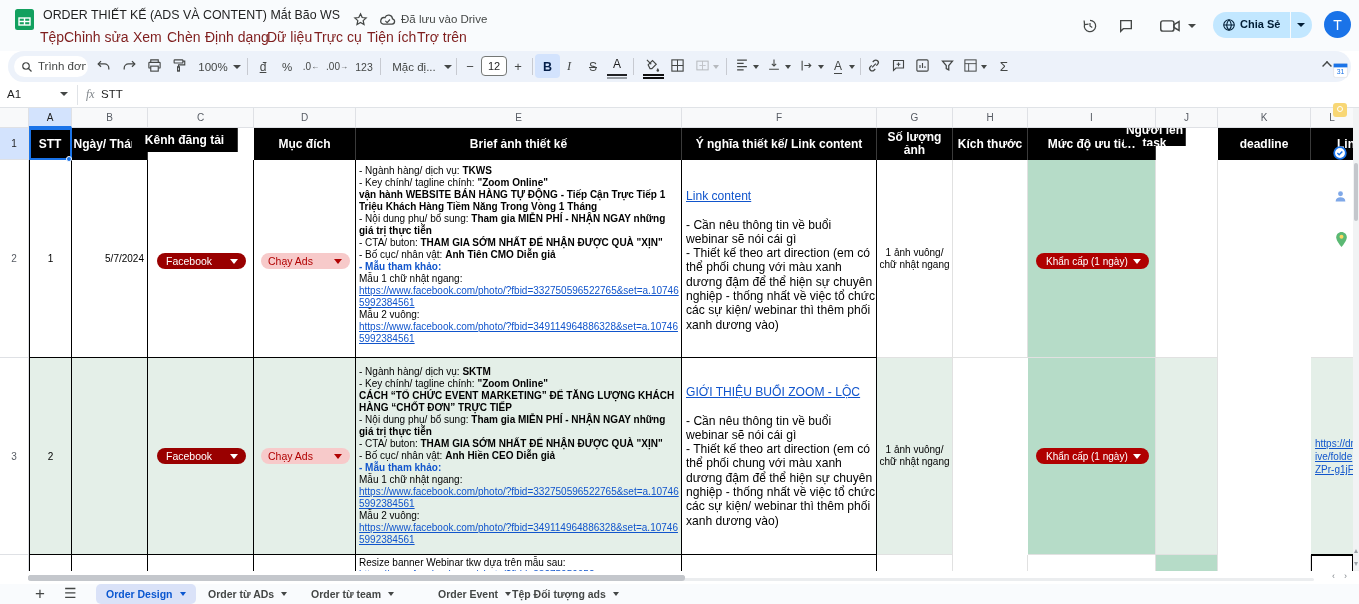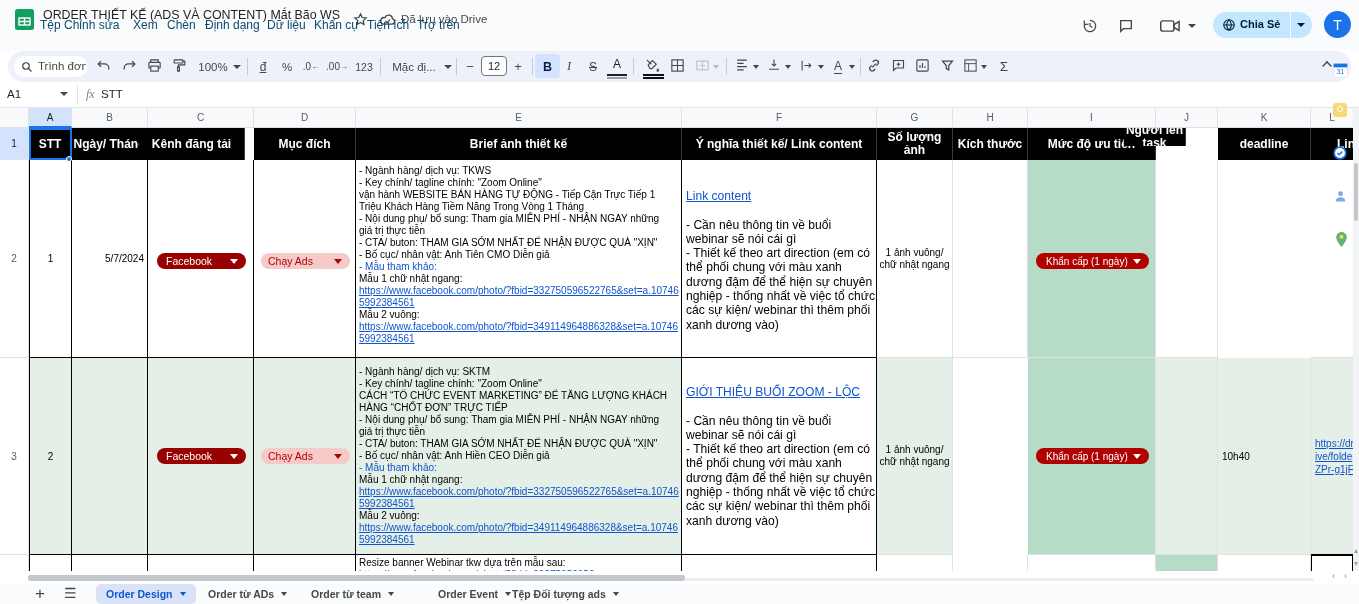--- a/index.html
+++ b/index.html
@@ -1,24 +1,24 @@
 <!DOCTYPE html>
 <html><head><meta charset="utf-8">
 <style>
 *{margin:0;padding:0;box-sizing:border-box}
 html,body{width:1359px;height:604px;overflow:hidden;font-family:"Liberation Sans",sans-serif;background:#fff;position:relative}
 .abs{position:absolute}
 .cell{position:absolute;box-sizing:border-box;overflow:hidden}
-b{font-weight:normal}
-.bl{color:#1155cc;font-weight:normal}
+b{font-weight:bold}
+.bl{color:#1155cc;font-weight:bold}
 a.lk{color:#1155cc;text-decoration:underline}
 
 #topbar{position:absolute;left:0;top:0;width:1359px;height:51px;background:#f9fbfd}
 #title{position:absolute;left:43px;top:8px;font-size:12.4px;color:#1f1f1f;white-space:nowrap}
-.menu{position:absolute;top:18px;font-size:12px;color:#0c4a6e}
+.menu{position:absolute;top:29px;font-size:14px;color:#7f1d1d}
 
 #toolbar{position:absolute;left:8px;top:51px;width:1343px;height:31px;background:#edf2fa;border-radius:16px}
 .ti{position:absolute;top:51px;height:31px;display:flex;align-items:center;justify-content:center;color:#444746}
 .tdiv{position:absolute;top:58px;width:1px;height:17px;background:#c7cad1}
 
 #fbar{position:absolute;left:0;top:82px;width:1359px;height:26px;background:#fff;border-bottom:1px solid #e0e3e7}
 
 #grid{position:absolute;left:0;top:108px;width:1359px;height:463px;background:#fff}
 .colh{position:absolute;top:0;height:20px;background:#f8f9fa;border-right:1px solid #dfe1e5;border-bottom:1px solid #dfe1e5;font-size:10px;color:#575c64;display:flex;align-items:center;justify-content:center}
 .rowh{position:absolute;left:0;width:29px;background:#fff;border-right:1px solid #dfe1e5;border-bottom:1px solid #dfe1e5;font-size:10px;color:#575c64;display:flex;align-items:center;justify-content:center}
@@ -50,21 +50,21 @@
     <path d="M9 10.5l2.5 2.5 4-4.5" stroke-width="1.6"></path>
   </svg>
 <div class="abs" style="left:401px;top:13px;font-size:11.5px;color:#444746">Đã lưu vào Drive</div>
 
 <div class="menu" style="left:40px">Tệp</div>
 <div class="menu" style="left:64px">Chỉnh sửa</div>
 <div class="menu" style="left:133px">Xem</div>
 <div class="menu" style="left:167px">Chèn</div>
 <div class="menu" style="left:205px">Định dạng</div>
 <div class="menu" style="left:267px">Dữ liệu</div>
-<div class="menu" style="left:314px">Khẩn cụ</div>
+<div class="menu" style="left:314px">Trực cụ</div>
 <div class="menu" style="left:367px">Tiện ích</div>
 <div class="menu" style="left:417px">Trợ trên</div>
 
 <svg class="abs" style="left:1082px;top:18px" width="16" height="16" viewBox="0 0 24 24" fill="none" stroke="#444746" stroke-width="1.9">
     <path d="M12 3.5a8.5 8.5 0 1 1-8.2 6.2"></path>
     <path d="M3.2 3.8l.6 6 6-.6" fill="none"></path>
     <path d="M12 7.5V12l3.4 2.2" stroke-width="1.8"></path>
   </svg>
 <svg class="abs" style="left:1118px;top:18px" width="16" height="16" viewBox="0 0 24 24" fill="none" stroke="#444746" stroke-width="2">
     <path d="M4 4h16v12H8l-4 4z"></path>
@@ -222,21 +222,21 @@
   <div class="colh" style="left:1218px;width:93px">K</div>
   <div class="colh" style="left:1311px;width:42px;border-right:none">L</div>
 
   <div class="rowh" style="top:20px;height:32px;background:#d3e3fd;color:#1f1f1f">1</div>
   <div class="rowh" style="top:52px;height:198px">2</div>
   <div class="rowh" style="top:250px;height:197px">3</div>
   <div class="rowh" style="top:447px;height:16px;border-bottom:none"></div>
 
   <div class="cell hd" style="left:29px;top:20px;width:43px;height:32px">STT</div>
   <div class="cell hd" style="left:72px;top:20px;width:76px;height:32px">Ngày/ Tháng</div>
-  <div class="cell hd" style="left:139px;top:20px;width:106px;height:32px">Kênh đăng tải</div>
+  <div class="cell hd" style="left:132px;top:20px;width:106px;height:24px">Kênh đăng tải</div>
   <div class="cell hd" style="left:254px;top:20px;width:102px;height:32px">Mục đích</div>
   <div class="cell hd" style="left:682px;top:20px;width:195px;height:32px">Ý nghĩa thiết kế/ Link content</div>
   <div class="cell hd" style="left:356px;top:20px;width:326px;height:32px">Brief ảnh thiết kế</div>
   <div class="cell hd" style="left:877px;top:20px;width:76px;height:32px">Số lượng<br>ảnh</div>
   <div class="cell hd" style="left:953px;top:20px;width:75px;height:32px">Kích thước</div>
   <div class="cell hd" style="left:1028px;top:20px;width:128px;height:32px">Mức độ ưu tiên</div>
   <div class="cell hd" style="left:1124px;top:20px;width:62px;height:18px">Người lên<br>task</div>
   <div class="cell hd" style="left:1218px;top:20px;width:93px;height:32px">deadline</div>
   <div class="cell hd" style="left:1311px;top:20px;width:42px;height:32px;justify-content:flex-start;padding-left:26px;border-right:none">Link</div>
 
@@ -257,21 +257,20 @@
 
   <div class="cell bb" style="left:29px;top:250px;width:43px;height:197px;border-left:1px solid #000;background:#e4efe8;display:flex;align-items:center;justify-content:center;font-size:10px">2</div>
   <div class="cell bb" style="left:72px;top:250px;width:76px;height:197px;background:#e4efe8"></div>
   <div class="cell bb" style="left:148px;top:250px;width:106px;height:197px;background:#e4efe8"></div>
   <div class="cell bb" style="left:254px;top:250px;width:102px;height:197px;background:#e4efe8"></div>
   <div class="cell bb" style="left:356px;top:250px;width:326px;height:197px;background:#e4efe8"></div>
   <div class="cell bb" style="left:682px;top:250px;width:195px;height:197px"></div>
   <div class="cell gb" style="left:877px;top:250px;width:76px;height:197px;background:#e4efe8;display:flex;align-items:center;justify-content:center;text-align:center;font-size:10px;line-height:12px">1 ảnh vuông/<br>chữ nhật ngang</div>
   <div class="cell gb" style="left:1028px;top:250px;width:128px;height:197px;background:#b6dcc8"></div>
   <div class="cell gb" style="left:1156px;top:250px;width:62px;height:197px;background:#e4efe8"></div>
-  <div class="cell gb" style="left:1218px;top:250px;width:93px;height:197px;background:#e4efe8;display:flex;align-items:center;font-size:10px;padding-left:4px">10h40</div>
   <div class="cell" style="left:1311px;top:250px;width:42px;height:197px;background:#e4efe8;border-bottom:1px solid #000;font-size:10px;line-height:13px;padding:79px 0 0 4px;white-space:nowrap"><a class="lk">https://dr<br>ive/folde<br>ZPr-g1jF</a></div>
 
   <div class="cell bb" style="left:29px;top:447px;width:43px;height:16px;border-left:1px solid #000;border-bottom:none"></div>
   <div class="cell bb" style="left:72px;top:447px;width:76px;height:16px;border-bottom:none"></div>
   <div class="cell bb" style="left:148px;top:447px;width:106px;height:16px;border-bottom:none"></div>
   <div class="cell bb" style="left:254px;top:447px;width:102px;height:16px;border-bottom:none"></div>
   <div class="cell bb" style="left:356px;top:447px;width:326px;height:16px;border-bottom:none;font-size:10px;line-height:12px;padding:2px 0 0 3px;white-space:nowrap">Resize banner Webinar tkw dựa trên mẫu sau:<br><a class="lk">https://www.facebook.com/photo/?fbid=33275059652</a></div>
   <div class="cell bb" style="left:682px;top:447px;width:195px;height:16px;border-bottom:none"></div>
   <div class="cell gb" style="left:877px;top:447px;width:76px;height:16px;border-bottom:none"></div>
   <div class="cell gb" style="left:953px;top:447px;width:75px;height:16px;border-bottom:none"></div>

